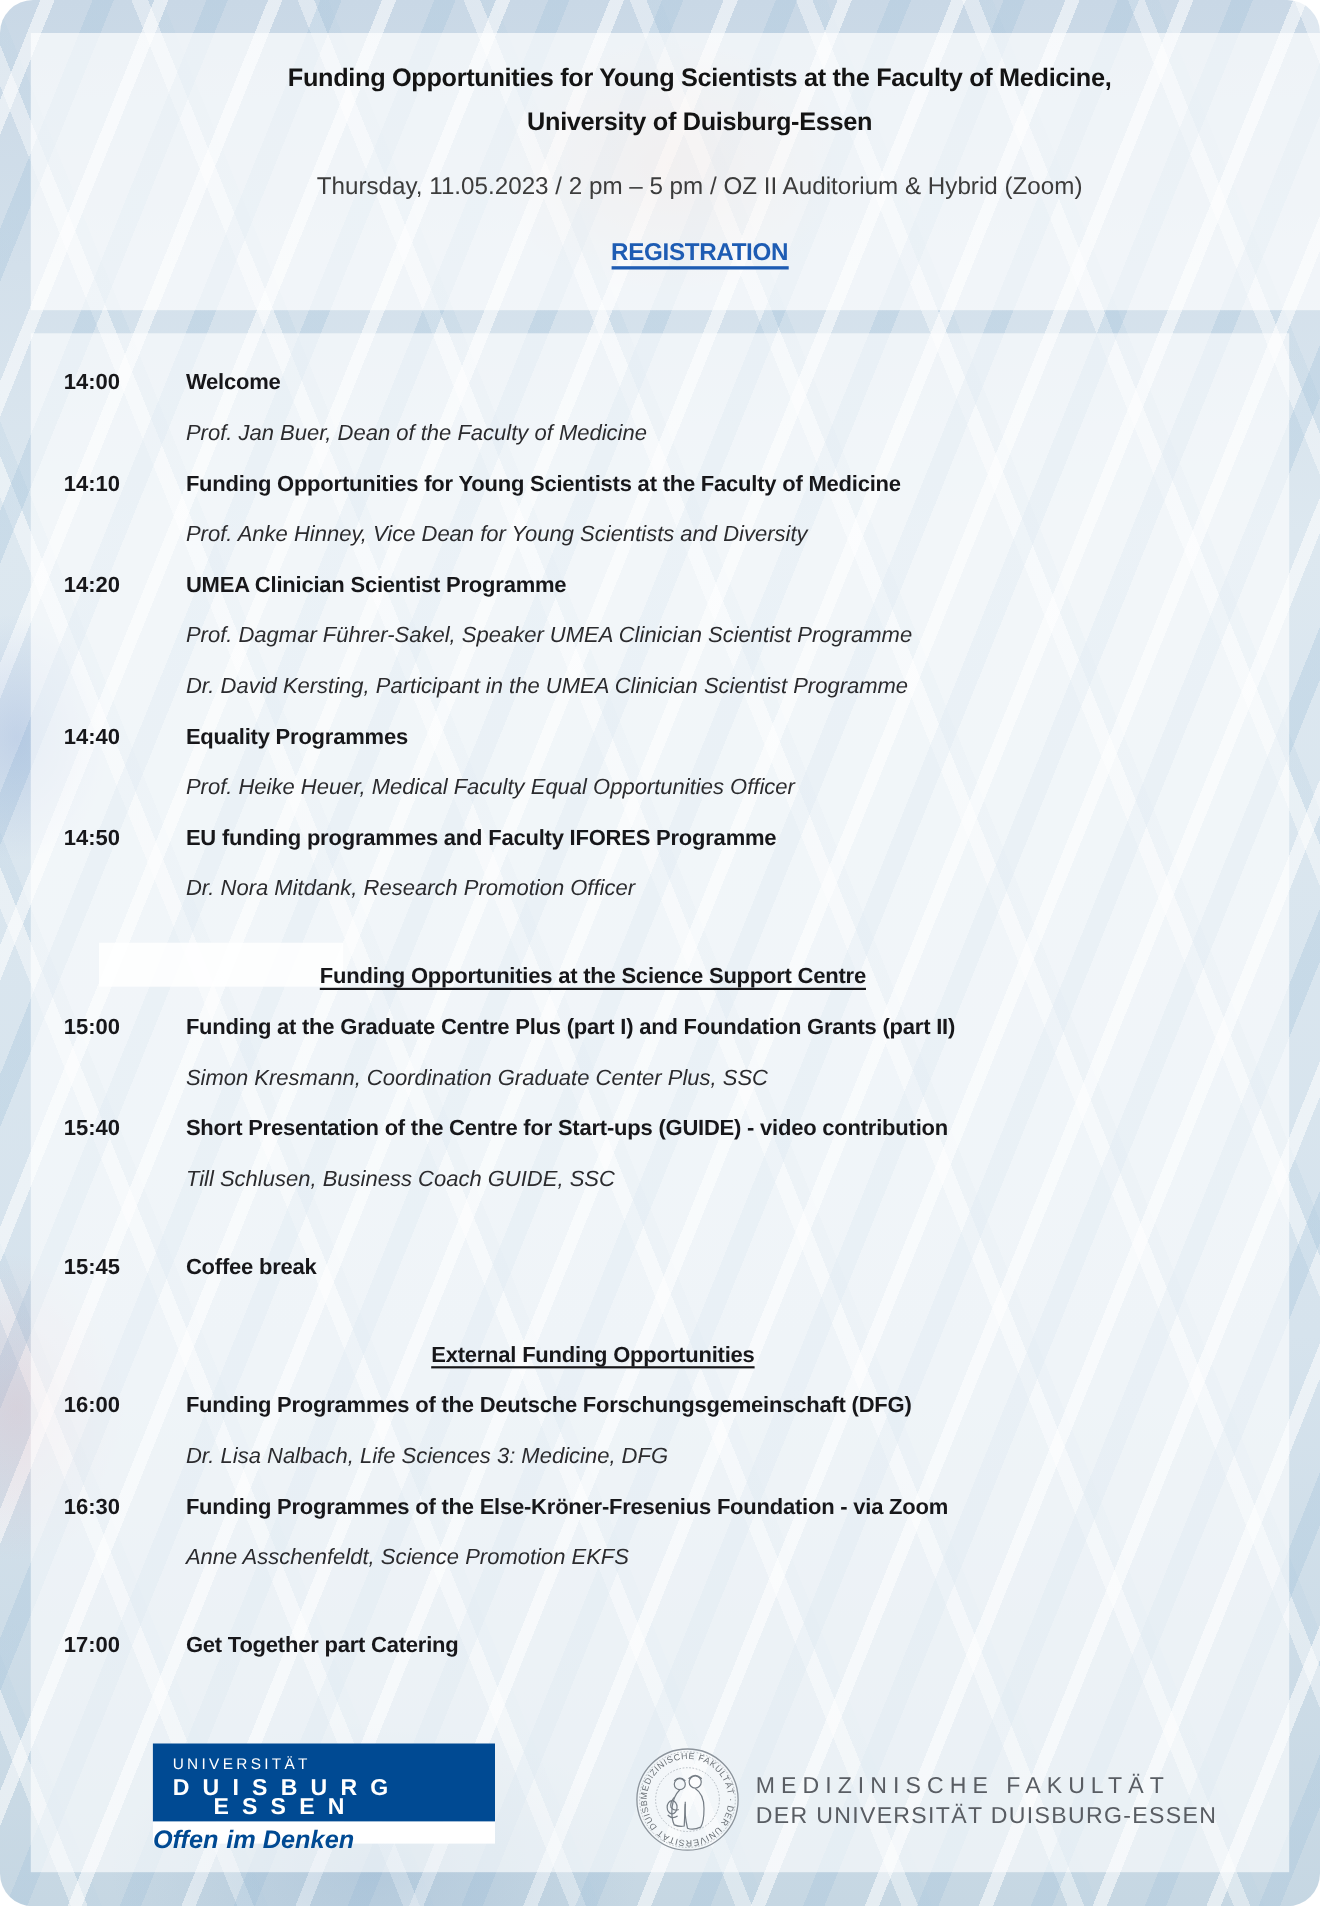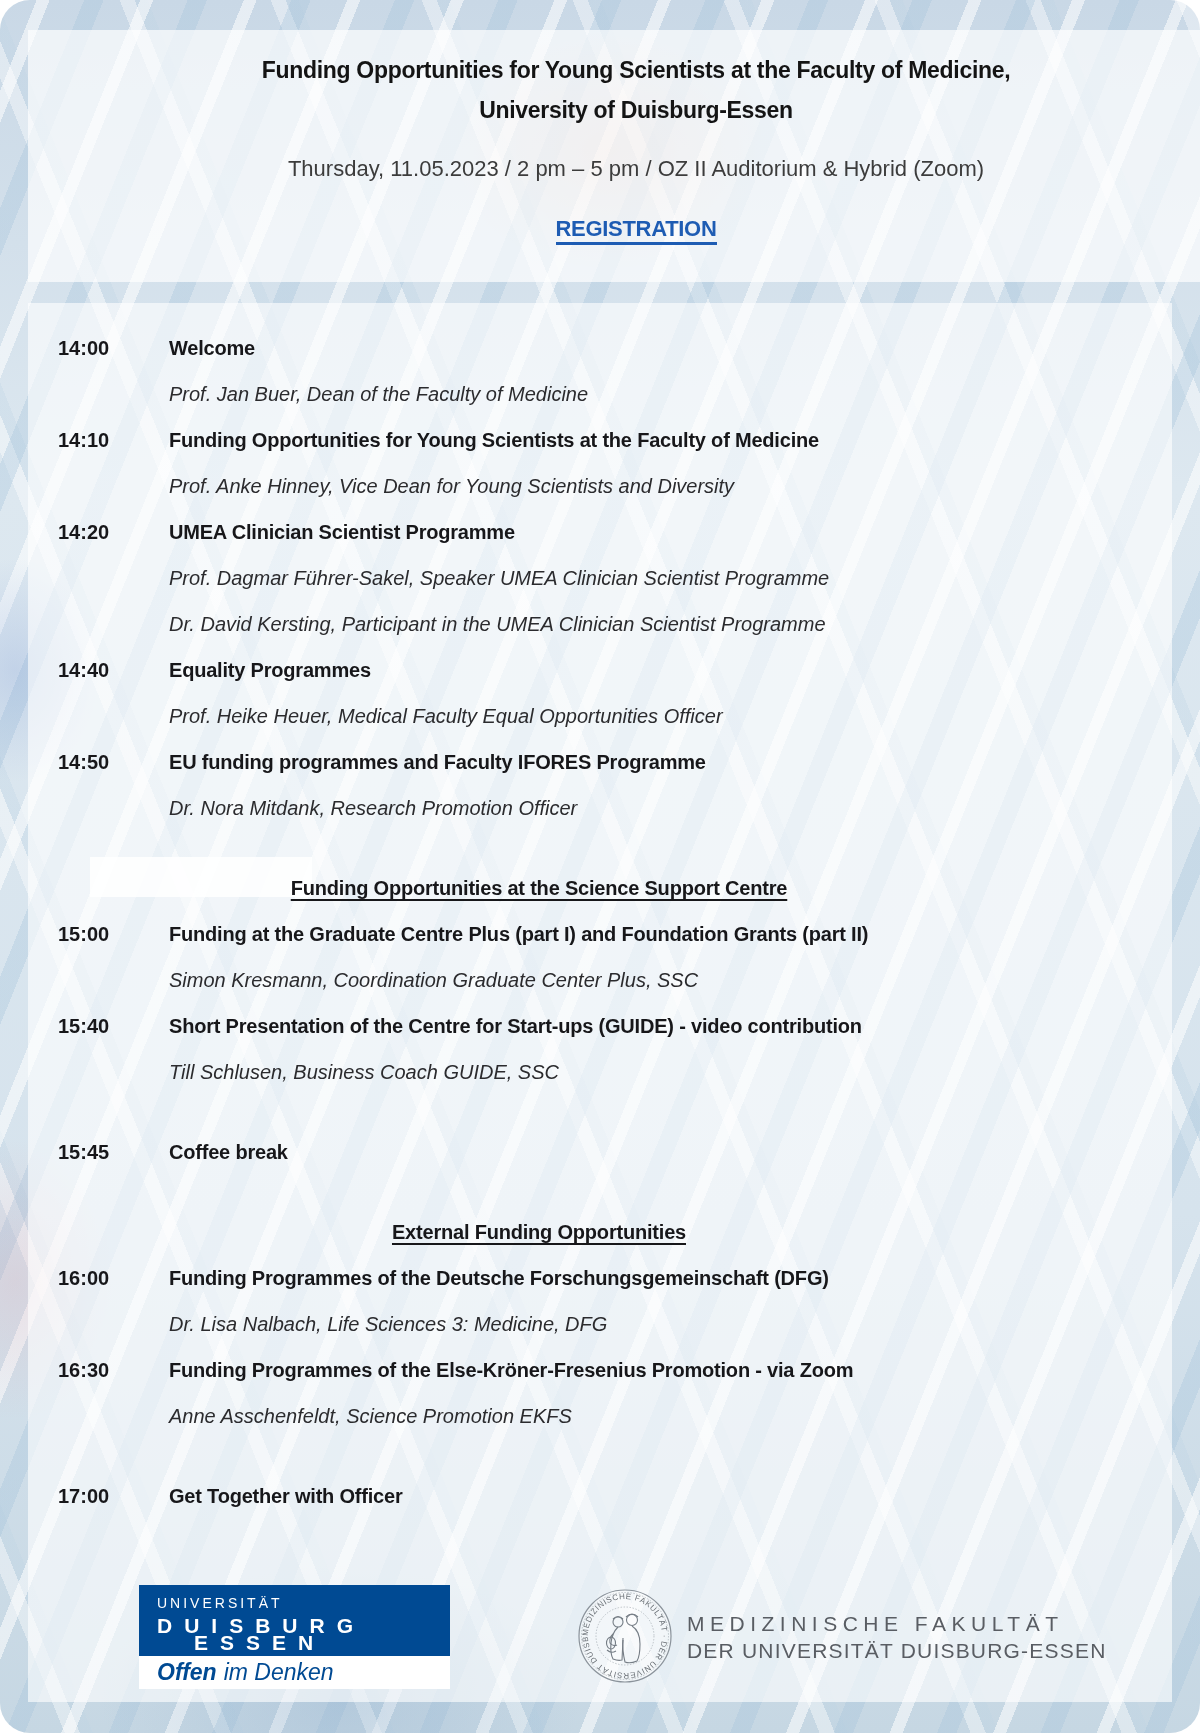--- a/index.html
+++ b/index.html
@@ -39,22 +39,22 @@
 
   .white-patch{position:absolute;left:62px;top:554px;width:222px;height:40px;
     background:rgba(255,255,255,0.85);z-index:0;}
 
   .footer{position:absolute;left:0;top:1276px;width:100%;height:123px;}
   .ude-logo{position:absolute;left:111px;top:6px;width:311px;cursor:default;}
   .ude-box{background:#004a93;height:71px;box-sizing:border-box;padding:10px 0 0 18px;color:#fff;}
   .ude-l1{font-size:14px;font-weight:normal;letter-spacing:3px;}
   .ude-l2{font-size:21px;font-weight:bold;letter-spacing:12px;margin-top:3px;}
   .ude-l3{font-size:21px;font-weight:bold;letter-spacing:12px;margin-top:-7px;margin-left:37px;}
-  .ude-claim{background:#fff;height:33px;line-height:33px;padding-left:18px;color:#004a93;
-    font-size:23px;font-style:italic;}
+  .ude-claim{background:#fff;height:20px;line-height:33px;color:#004a93;
+    font-size:23px;font-style:italic;font-weight:bold;}
   .ude-claim b{margin-right:7px;}
   .seal{position:absolute;left:547px;top:7px;width:100px;height:100px;}
   .faculty-text{position:absolute;left:659px;top:31px;color:#595d63;}
   .fac-l1{font-size:21px;letter-spacing:5.5px;line-height:27px;}
   .fac-l2{font-size:21px;letter-spacing:1.2px;line-height:27px;}
 </style>
 </head>
 <body>
 
 <div class="page">
@@ -116,26 +116,26 @@
           <span class="stitle">Coffee break</span>
         </div>
         <div class="section-heading">External Funding Opportunities</div>
         <div class="srow">
           <span class="stime">16:00</span>
           <span class="stitle">Funding Programmes of the Deutsche Forschungsgemeinschaft (DFG)</span>
         </div>
         <div class="speaker">Dr. Lisa Nalbach, Life Sciences 3: Medicine, DFG</div>
         <div class="srow">
           <span class="stime">16:30</span>
-          <span class="stitle">Funding Programmes of the Else-Kröner-Fresenius Promotion - via Zoom</span>
+          <span class="stitle">Funding Programmes of the Else-Kröner-Fresenius Foundation - via Zoom</span>
         </div>
         <div class="speaker">Anne Asschenfeldt, Science Promotion EKFS</div>
         <div class="srow gap">
           <span class="stime">17:00</span>
-          <span class="stitle">Get Together with Officer</span>
+          <span class="stitle">Get Together part Catering</span>
         </div>
       </div>
 
     <div class="footer">
       <div class="ude-logo">
         <div class="ude-box">
           <div class="ude-l1">UNIVERSITÄT</div>
           <div class="ude-l2">DUISBURG</div>
           <div class="ude-l3">ESSEN</div>
         </div>

